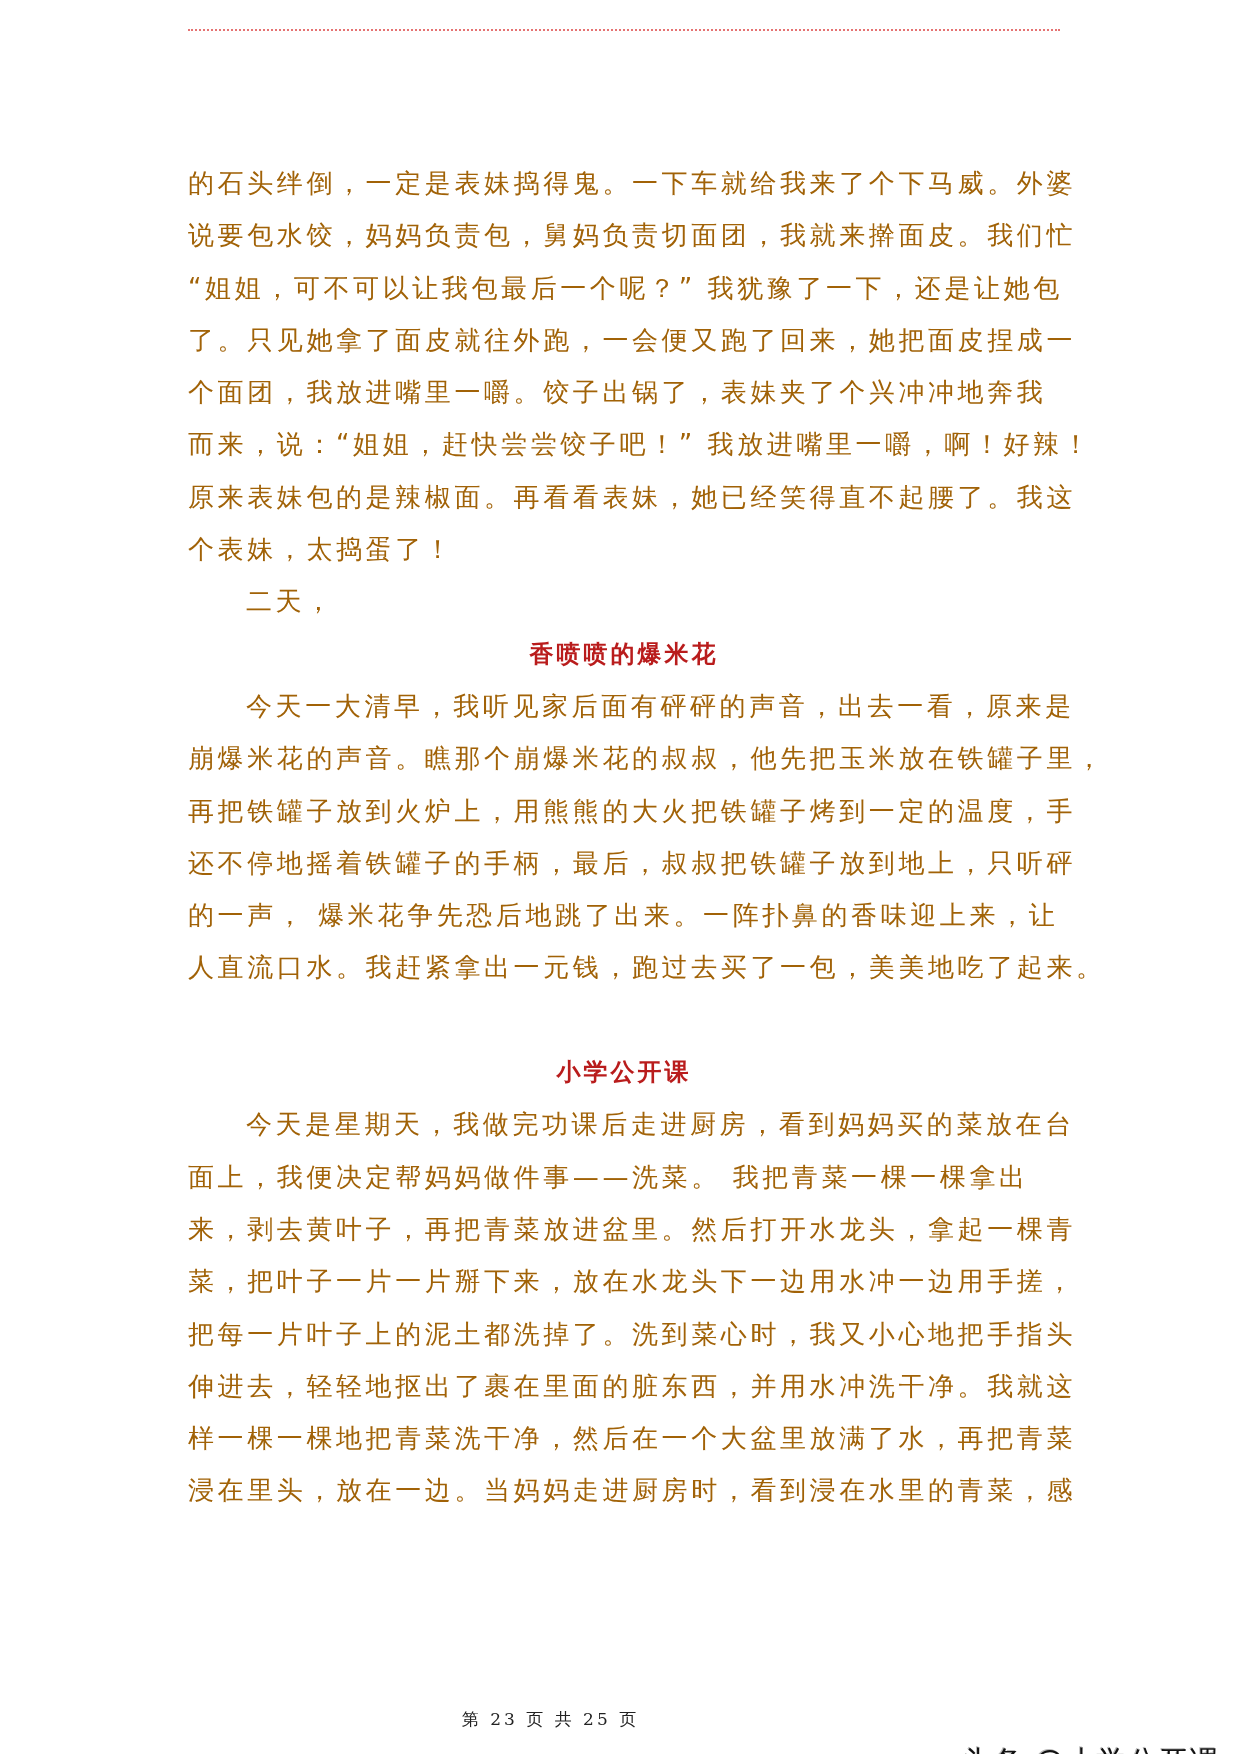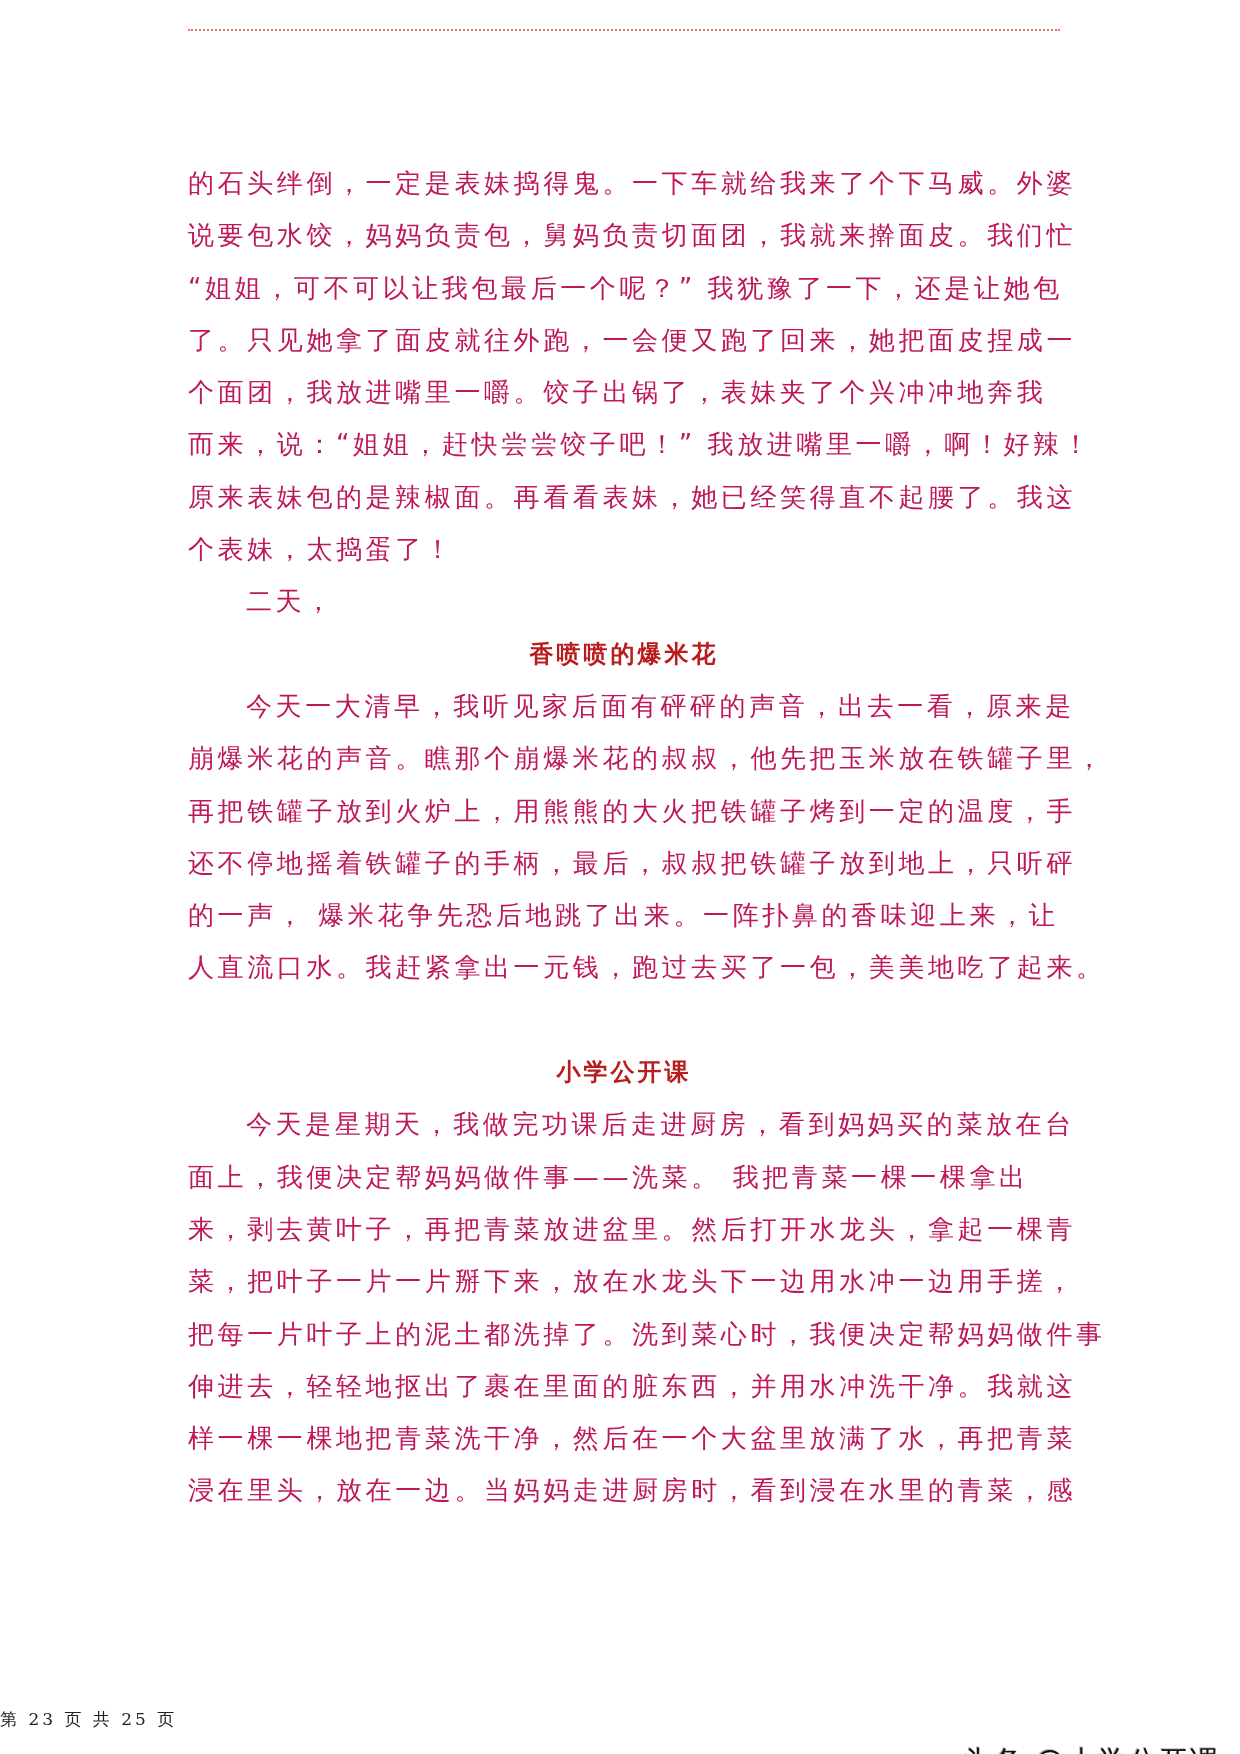--- a/index.html
+++ b/index.html
@@ -2,26 +2,26 @@
 <html><head>
 <meta charset="utf-8">
 <style>
   html, body { margin: 0; padding: 0; background: #ffffff; }
   body { width: 1240px; height: 1754px; position: relative; overflow: hidden;
          font-family: "DejaVu Sans", sans-serif; color: #333333; }
   .header-rule { position: absolute; left: 188px; top: 29px; width: 872px; height: 0;
                  border-top: 2px dotted #e57373; }
   .page-body { position: absolute; left: 188px; top: 157px; width: 872px; }
   .line { height: 52.3px; line-height: 52.3px; font-size: 26px; letter-spacing: 3.6px;
-          white-space: nowrap; overflow: visible; color: #be185d; }
+          white-space: nowrap; overflow: visible; color: #a16207; }
   .line.indent { padding-left: 58px; }
   .title { height: 52.3px; line-height: 52.3px; font-size: 24px; font-weight: bold;
            text-align: center; letter-spacing: 3px; color: #b91c1c; }
   .gap { height: 52.3px; }
-  .footer-page { position: absolute; left: 0; width: 1101px; top: 1708px; text-align: left;
+  .footer-page { position: absolute; left: 0; width: 1101px; top: 1708px; text-align: center;
                  font-family: "DejaVu Serif", serif; font-size: 17px; color: #222;
                  letter-spacing: 3px; }
   .watermark { position: absolute; left: 962px; top: 1742px; font-size: 30px; color: #111;
                letter-spacing: 1px; text-shadow: 1px 1px 0 #fff, -1px -1px 0 #bbb; }
 </style>
 </head>
 <body>
 
 <div class="header-rule"></div>
 
@@ -45,20 +45,20 @@
   <div class="line">的一声，  爆米花争先恐后地跳了出来。一阵扑鼻的香味迎上来，让</div>
   <div class="line">人直流口水。我赶紧拿出一元钱，跑过去买了一包，美美地吃了起来。</div>
 
   <div class="gap"></div>
 
   <div class="title">小学公开课</div>
   <div class="line indent">今天是星期天，我做完功课后走进厨房，看到妈妈买的菜放在台</div>
   <div class="line">面上，我便决定帮妈妈做件事——洗菜。     我把青菜一棵一棵拿出</div>
   <div class="line">来，剥去黄叶子，再把青菜放进盆里。然后打开水龙头，拿起一棵青</div>
   <div class="line">菜，把叶子一片一片掰下来，放在水龙头下一边用水冲一边用手搓，</div>
-  <div class="line">把每一片叶子上的泥土都洗掉了。洗到菜心时，我便决定帮妈妈做件事</div>
+  <div class="line">把每一片叶子上的泥土都洗掉了。洗到菜心时，我又小心地把手指头</div>
   <div class="line">伸进去，轻轻地抠出了裹在里面的脏东西，并用水冲洗干净。我就这</div>
   <div class="line">样一棵一棵地把青菜洗干净，然后在一个大盆里放满了水，再把青菜</div>
   <div class="line">浸在里头，放在一边。当妈妈走进厨房时，看到浸在水里的青菜，感</div>
 </div>
 
 <div class="footer-page">第 23 页 共 25 页</div>
 <div class="watermark">头条 @小学公开课</div>
 
 </body></html>

